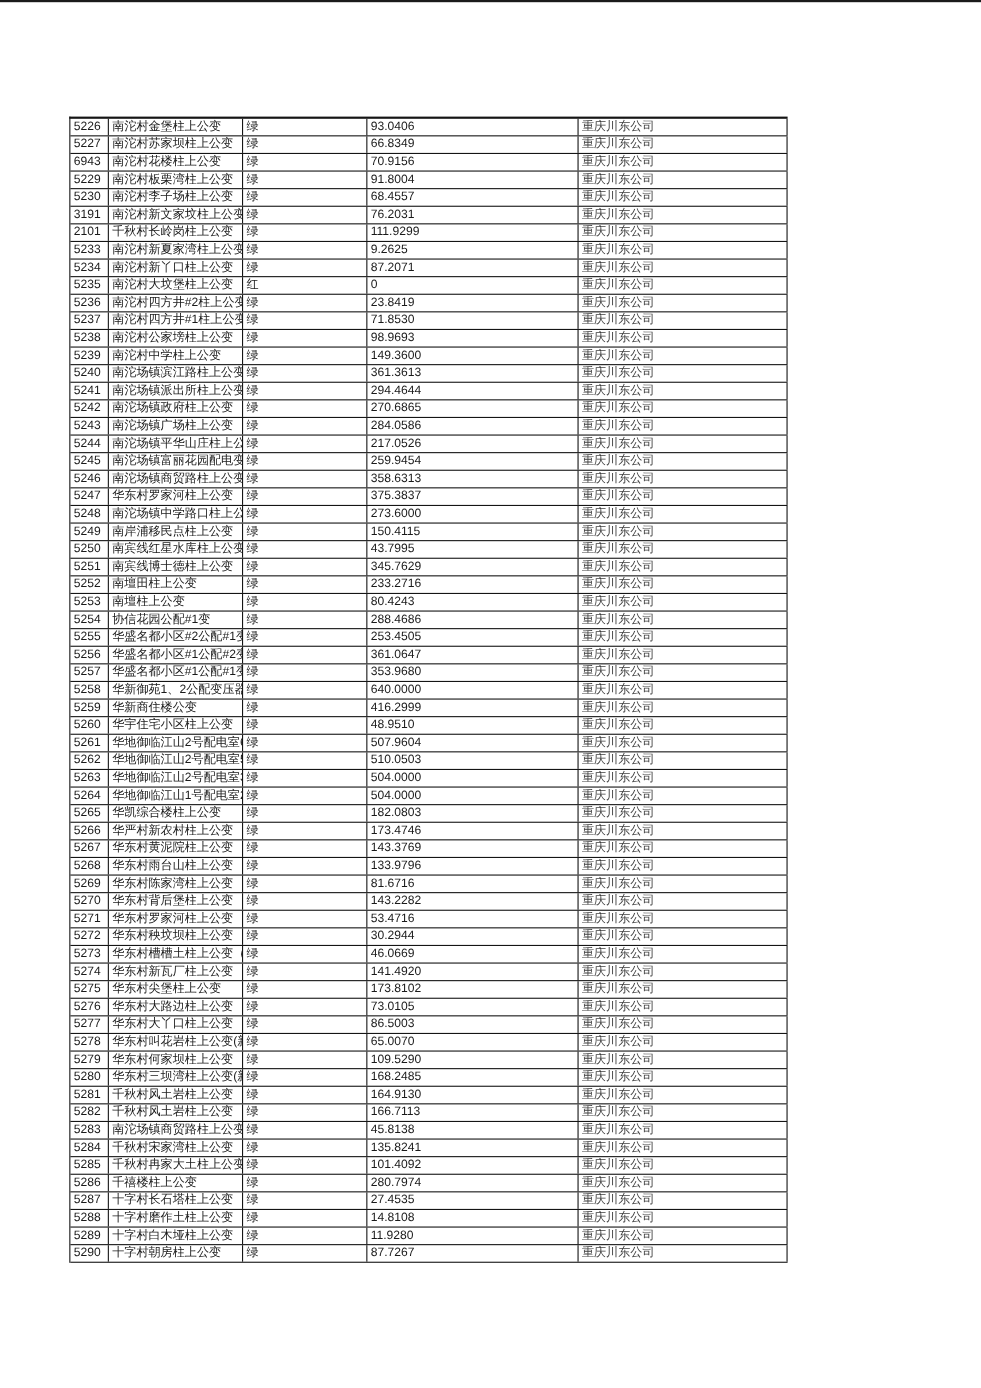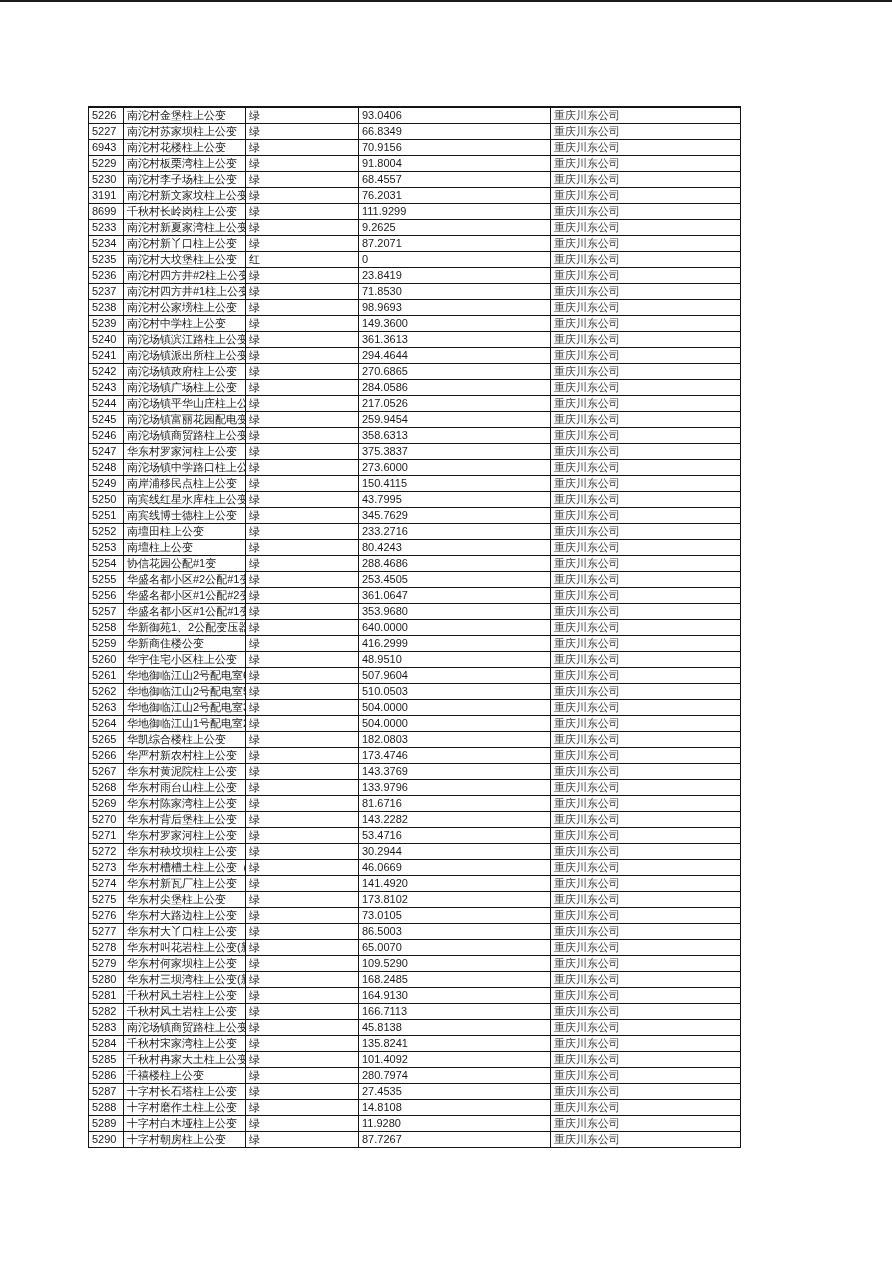--- a/index.html
+++ b/index.html
@@ -10,21 +10,21 @@
     font-family: "Liberation Sans", sans-serif;
     overflow: hidden;
   }
   .top-edge {
     position: absolute; top: 0; left: 0;
     width: 892px; height: 2px;
     background: #1b1b1b;
   }
   #table {
     position: absolute;
-    left: 88px; top: 106px;
+    left: 63px; top: 106px;
     border-left: 1px solid #151515;
     border-top: 2px solid #151515;
   }
   .row {
     display: flex;
     height: 16px;
     box-sizing: border-box;
     border-bottom: 1px solid #151515;
   }
   .cell {
@@ -85,21 +85,21 @@
       <div class="cell c-company">重庆川东公司</div>
     </div>
     <div class="row">
       <div class="cell c-id">3191</div>
       <div class="cell c-name">南沱村新文家坟柱上公变</div>
       <div class="cell c-status">绿</div>
       <div class="cell c-value">76.2031</div>
       <div class="cell c-company">重庆川东公司</div>
     </div>
     <div class="row">
-      <div class="cell c-id">8699</div>
+      <div class="cell c-id">2101</div>
       <div class="cell c-name">千秋村长岭岗柱上公变</div>
       <div class="cell c-status">绿</div>
       <div class="cell c-value">111.9299</div>
       <div class="cell c-company">重庆川东公司</div>
     </div>
     <div class="row">
       <div class="cell c-id">5233</div>
       <div class="cell c-name">南沱村新夏家湾柱上公变</div>
       <div class="cell c-status">绿</div>
       <div class="cell c-value">9.2625</div>

